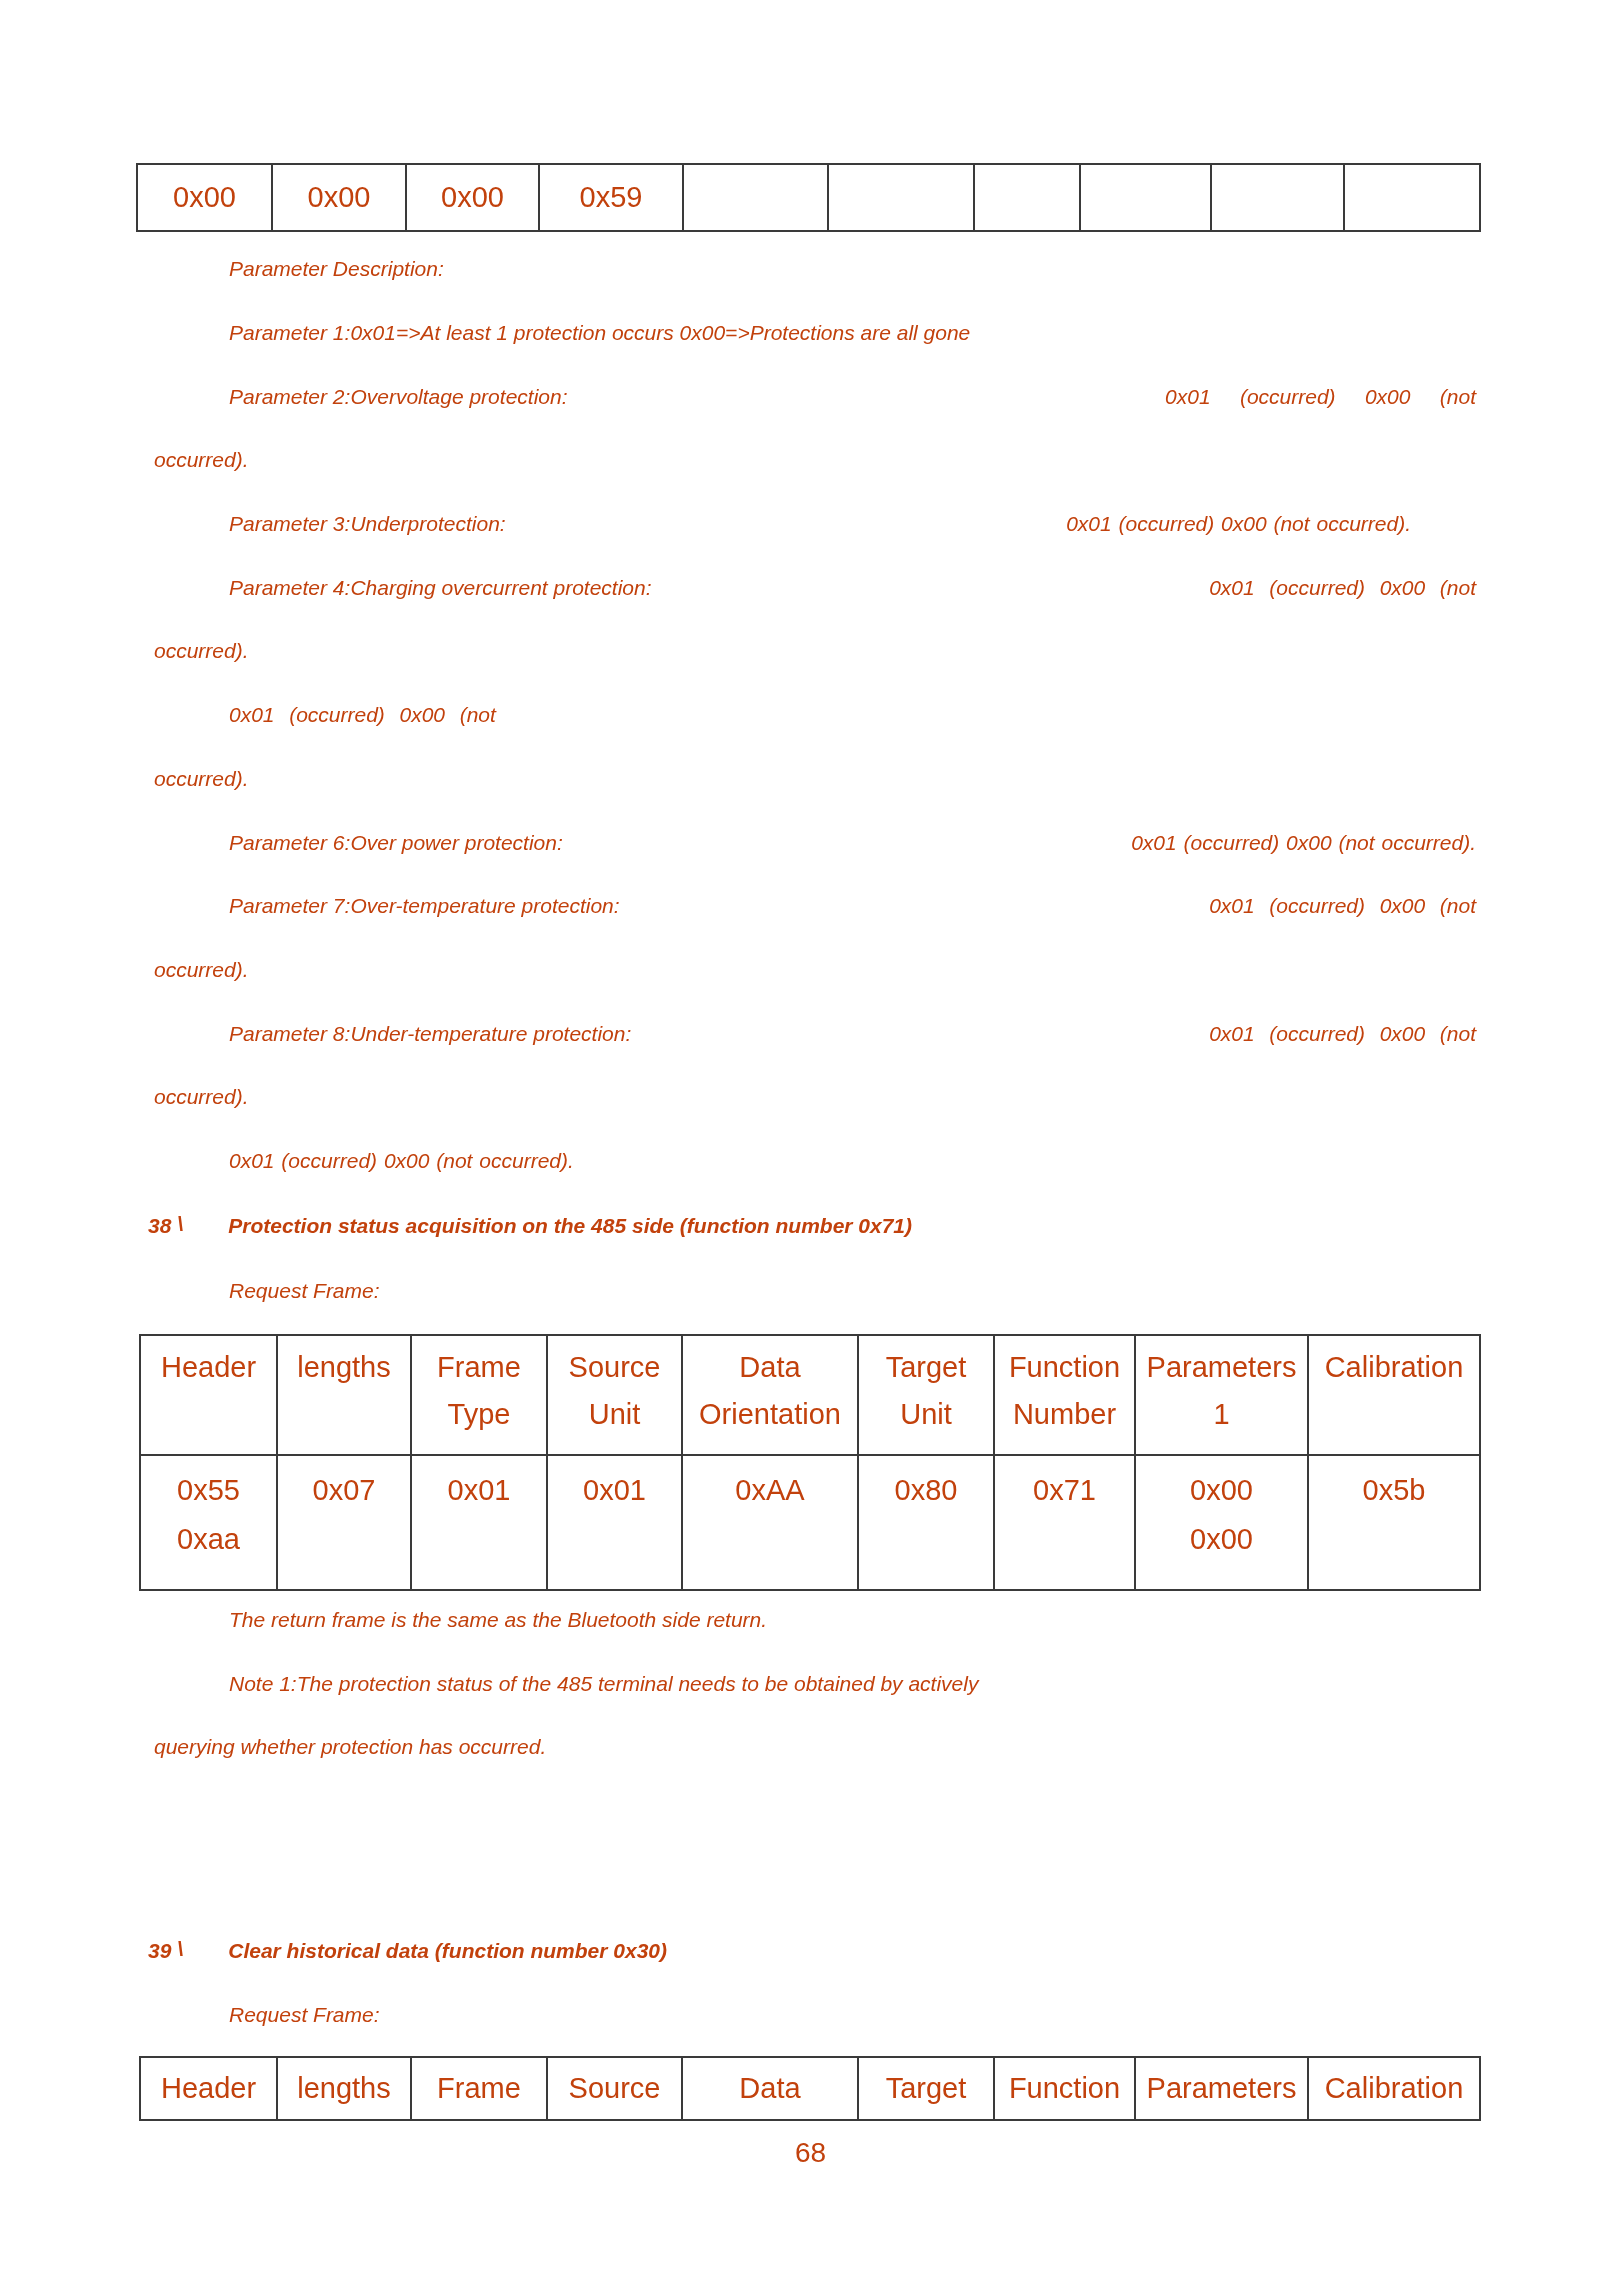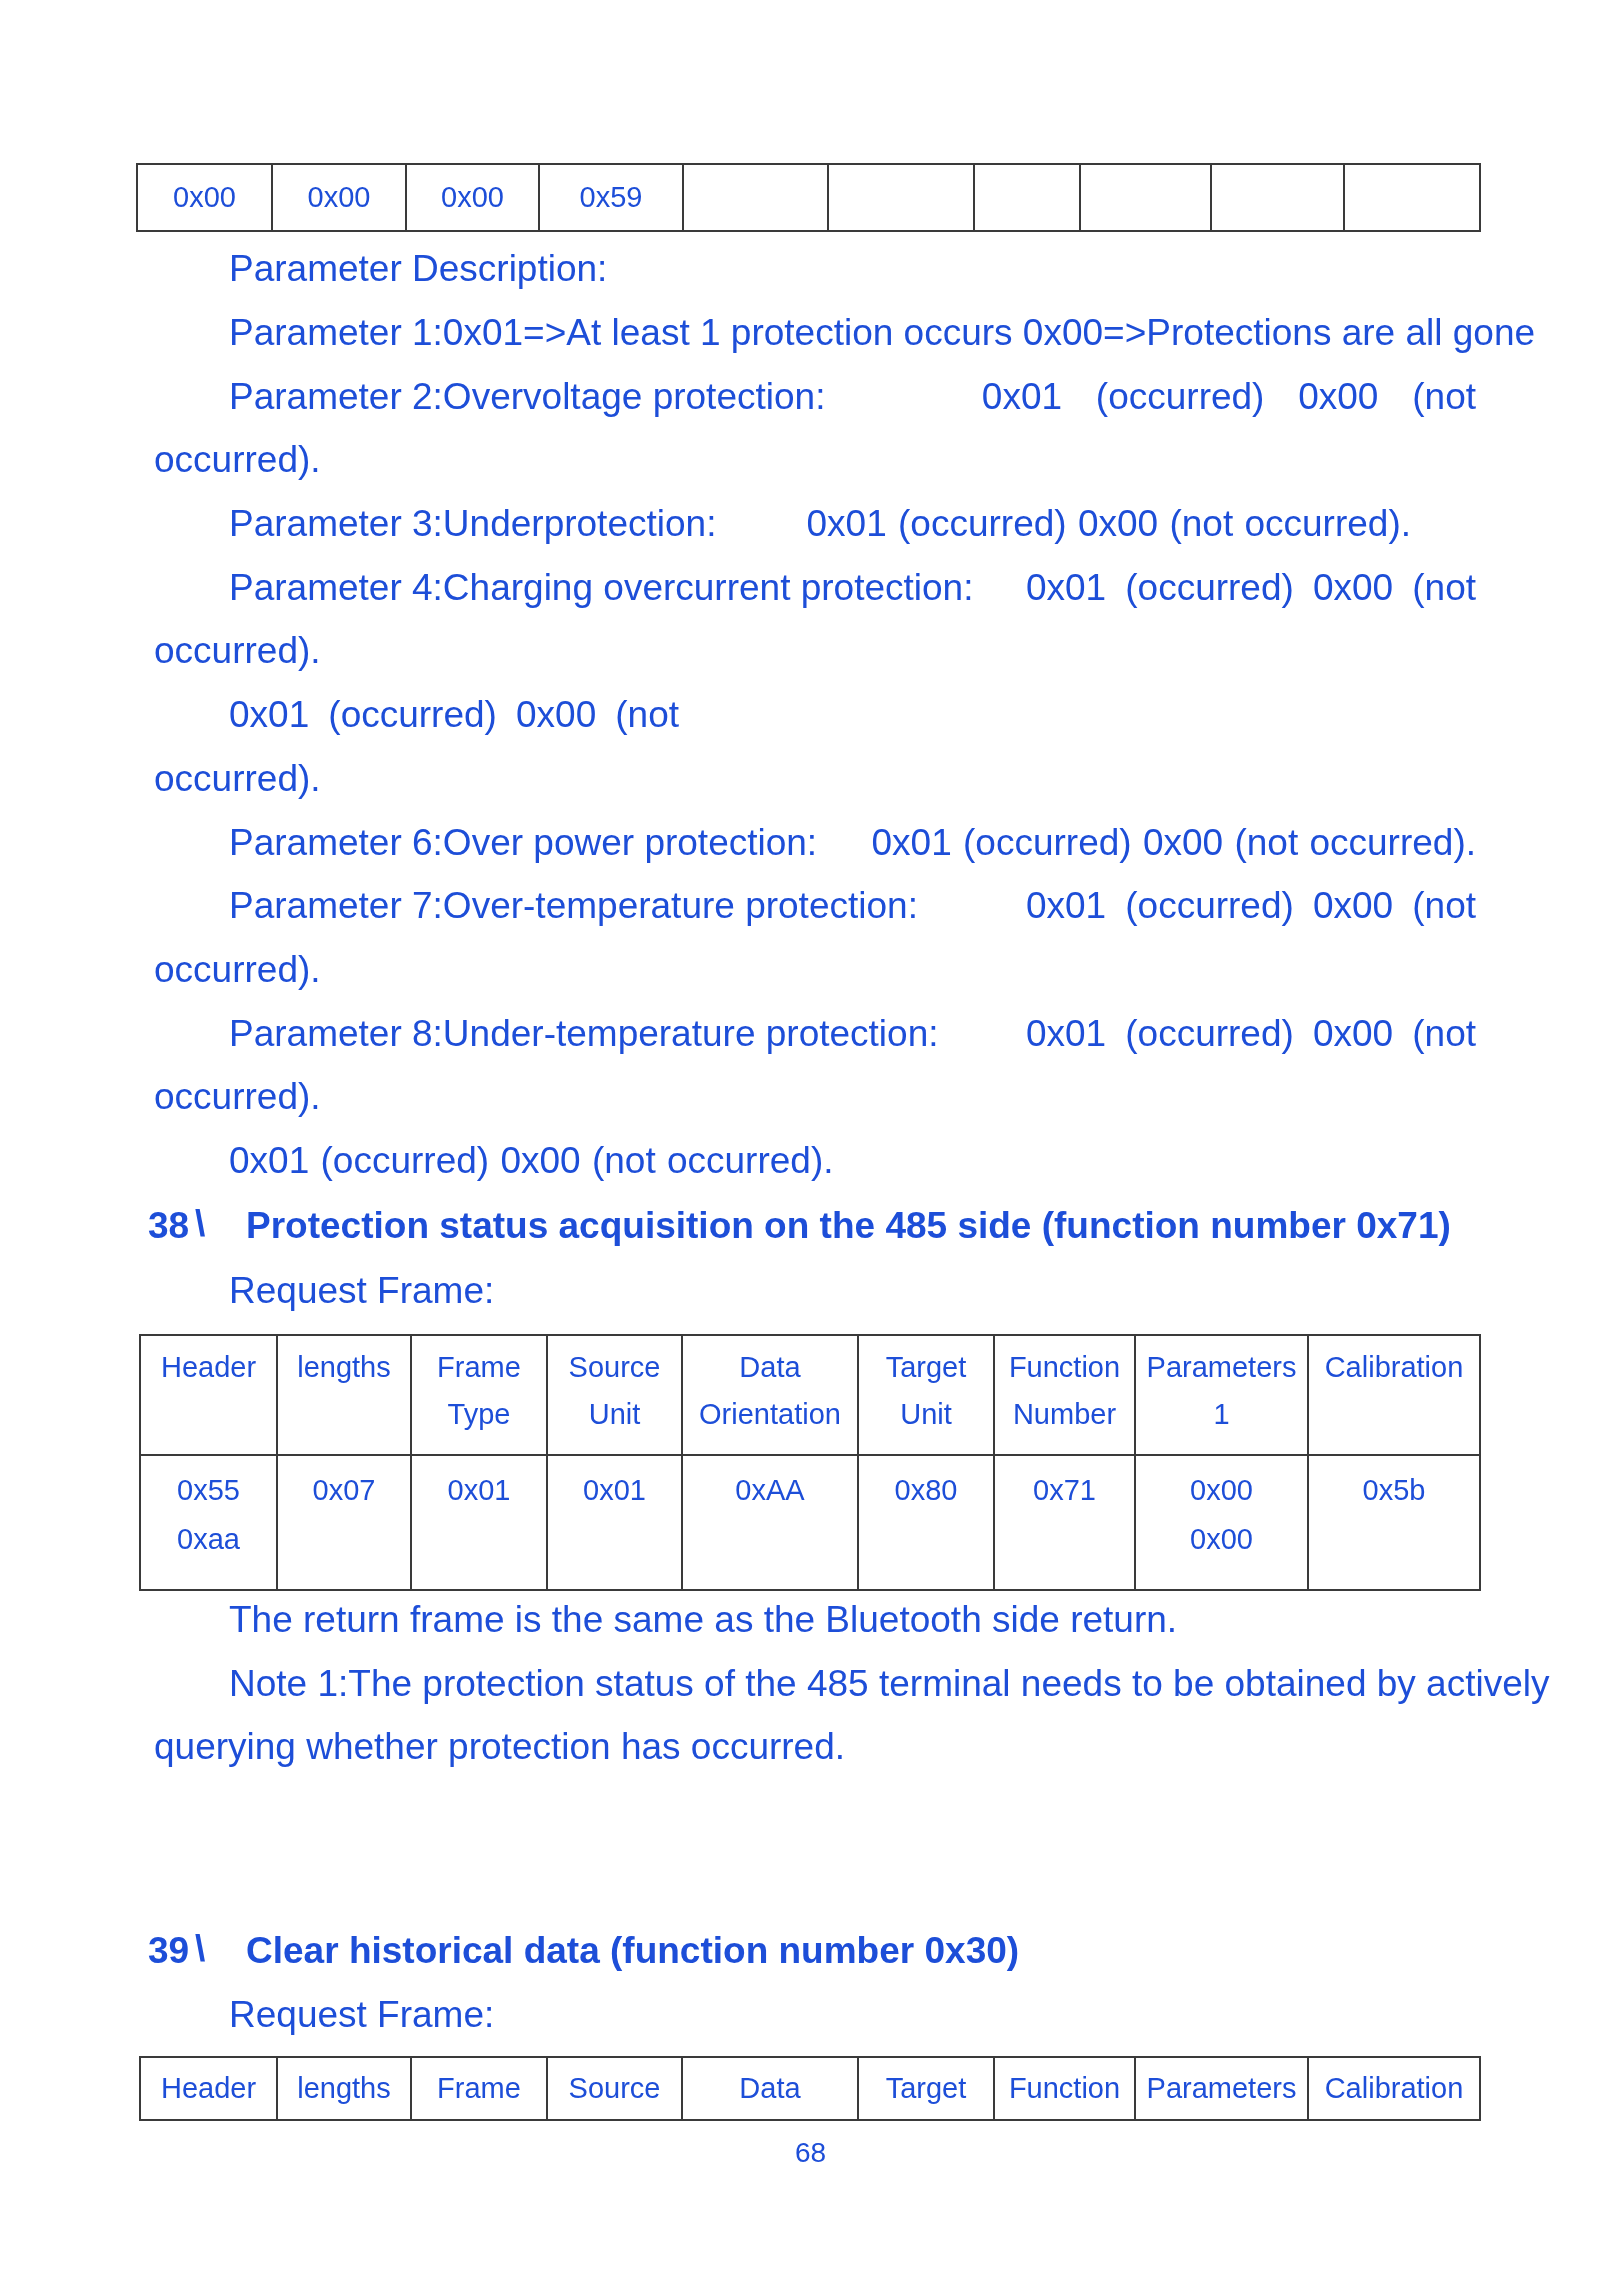--- a/index.html
+++ b/index.html
@@ -1,21 +1,21 @@
 <!DOCTYPE html>
 <html><head>
 <meta charset="utf-8">
 <style>
   html,body{margin:0;padding:0;background:#ffffff;}
   .page{
     position:relative;
     width:1621px;height:2293px;
     background:#ffffff;
     font-family:"Liberation Sans","DejaVu Sans",sans-serif;
-    color:#1d4ed8;
+    color:#c2410c;
     overflow:hidden;
   }
   
   table.bt{
     position:absolute;
     border-collapse:collapse;
     table-layout:fixed;
     border:2.9px solid #262626;
     background:#ffffff;
   }
@@ -36,22 +36,23 @@
   #tbl-38 tr.drow td{height:123px;vertical-align:top;padding-top:9.8px;}
   #tbl-38 tr.drow .cl{line-height:49px;}
   
   #tbl-39{left:139px;top:2056px;width:1341px;}
   #tbl-39 td{height:61px;vertical-align:middle;}
   #tbl-39 .cl{line-height:33px;}
   
   .line{
     position:absolute;
     height:63px;line-height:63px;
-    font-size:37px;
+    font-size:21px;
     white-space:nowrap;
+    font-style:italic;
   }
   .line.flush{left:154px;right:145px;}
   .line.indent{left:229px;right:145px;}
   .line.split{left:229px;right:145px;display:flex;justify-content:space-between;}
   .line.split.short{right:210px;gap:28px;}
   .line.heading{left:148px;right:118px;font-weight:bold;}
   .split.wide  .pv{word-spacing:23.5px;}
   .split.med   .pv{word-spacing:8.8px;}
   .split.tight .pv{word-spacing:1px;}
   

